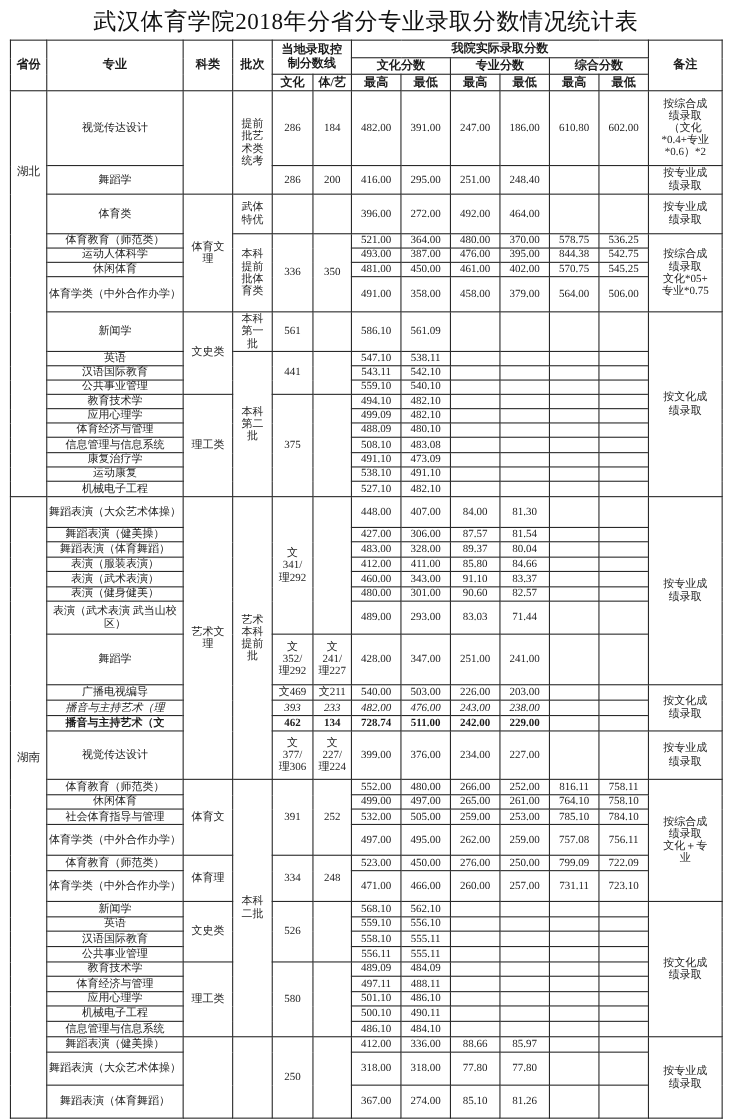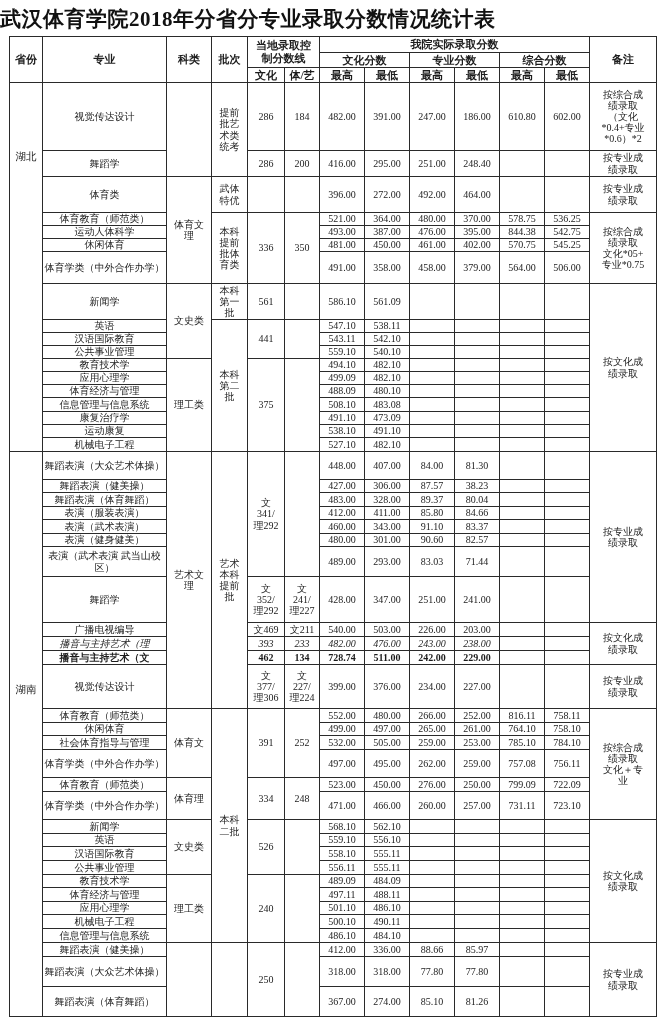--- a/index.html
+++ b/index.html
@@ -1,22 +1,22 @@
 <!DOCTYPE html>
 <html><head>
 <meta charset="utf-8">
 <style>
   html,body{margin:0;padding:0;}
   body{
     width:665px;height:1018px;overflow:hidden;background:#fff;
     font-family:"Liberation Serif","DejaVu Serif",serif;color:#1c1c1c;
   }
   .title{
-    width:665px;height:36px;line-height:38px;
-    font-size:21px;font-weight:bold;letter-spacing:.5px;color:#111;
+    width:665px;height:36px;line-height:38px;text-align:center;
+    font-size:21px;font-weight:normal;letter-spacing:.5px;color:#111;
   }
   table.score{
     margin-left:9px;border-collapse:collapse;table-layout:fixed;
     width:648px;border:1.5px solid #222;
   }
   th,td{
     border:1px solid #2a2a2a;text-align:center;vertical-align:middle;
     padding:0 1px;white-space:pre-line;overflow:hidden;
   }
   th{font-size:11px;font-weight:bold;line-height:1.15;padding:0;}
@@ -310,21 +310,21 @@
         <td></td>
         <td></td>
         <td rowspan="8" class="remark">按专业成
 绩录取</td>
       </tr>
       <tr style="height: 13px;">
         <td>舞蹈表演（健美操）</td>
         <td>427.00</td>
         <td>306.00</td>
         <td>87.57</td>
-        <td>38.23</td>
+        <td>81.54</td>
         <td></td>
         <td></td>
       </tr>
       <tr style="height: 14px;">
         <td>舞蹈表演（体育舞蹈）</td>
         <td>483.00</td>
         <td>328.00</td>
         <td>89.37</td>
         <td>80.04</td>
         <td></td>
@@ -536,21 +536,21 @@
         <td>556.11</td>
         <td>555.11</td>
         <td></td>
         <td></td>
         <td></td>
         <td></td>
       </tr>
       <tr style="height: 13px;">
         <td>教育技术学</td>
         <td rowspan="5" class="subj">理工类</td>
-        <td rowspan="5">240</td>
+        <td rowspan="5">580</td>
         <td rowspan="5"></td>
         <td>489.09</td>
         <td>484.09</td>
         <td></td>
         <td></td>
         <td></td>
         <td></td>
       </tr>
       <tr style="height: 14px;">
         <td>体育经济与管理</td>

